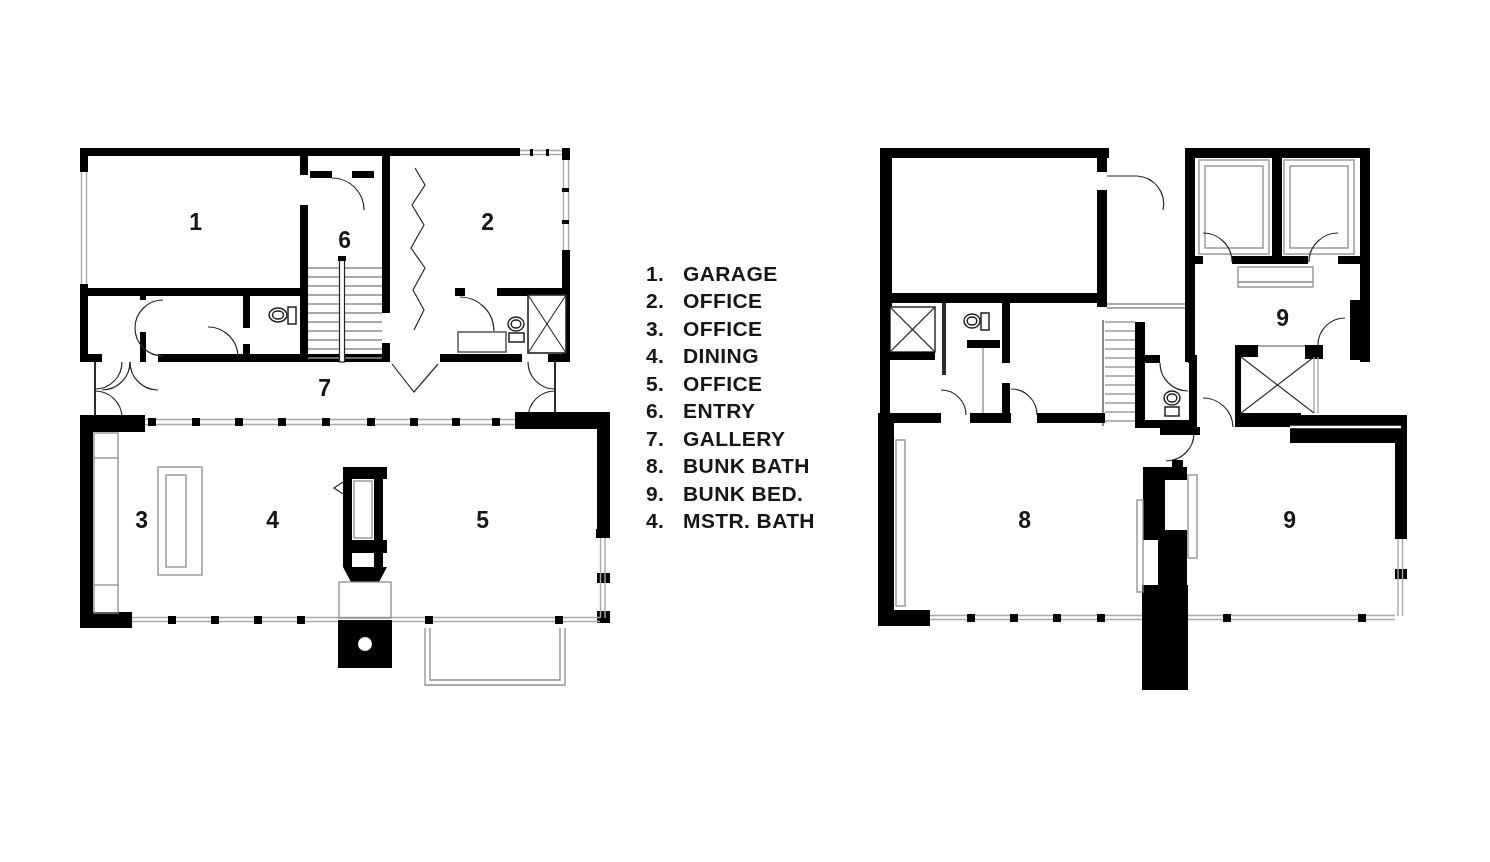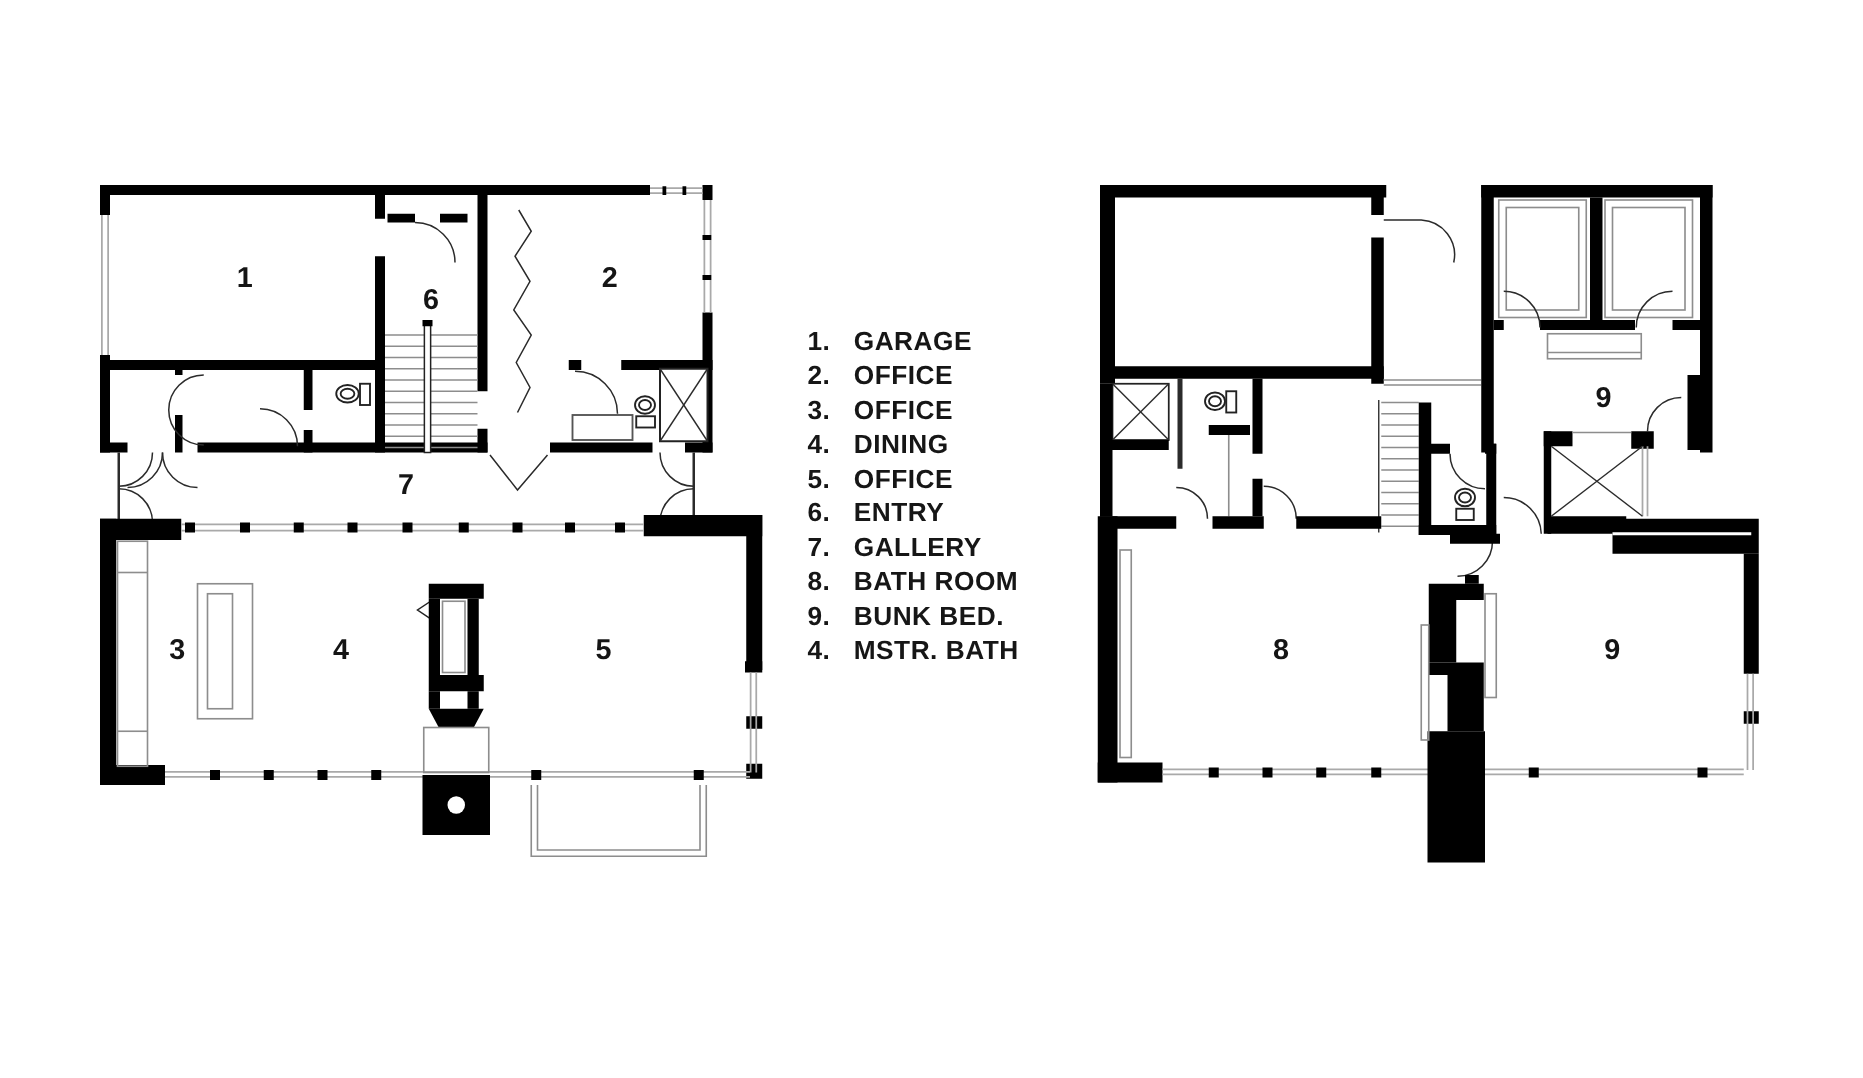--- a/index.html
+++ b/index.html
@@ -246,21 +246,21 @@
     <div class="legend-row">
         <span class="legend-num">6.</span>
         <span class="legend-label">ENTRY</span>
       </div>
     <div class="legend-row">
         <span class="legend-num">7.</span>
         <span class="legend-label">GALLERY</span>
       </div>
     <div class="legend-row">
         <span class="legend-num">8.</span>
-        <span class="legend-label">BATH ROOM</span>
+        <span class="legend-label">BUNK BATH</span>
       </div>
     <div class="legend-row">
         <span class="legend-num">9.</span>
         <span class="legend-label">BUNK BED.</span>
       </div>
     <div class="legend-row">
         <span class="legend-num">4.</span>
         <span class="legend-label">MSTR. BATH</span>
       </div>
   </div>

